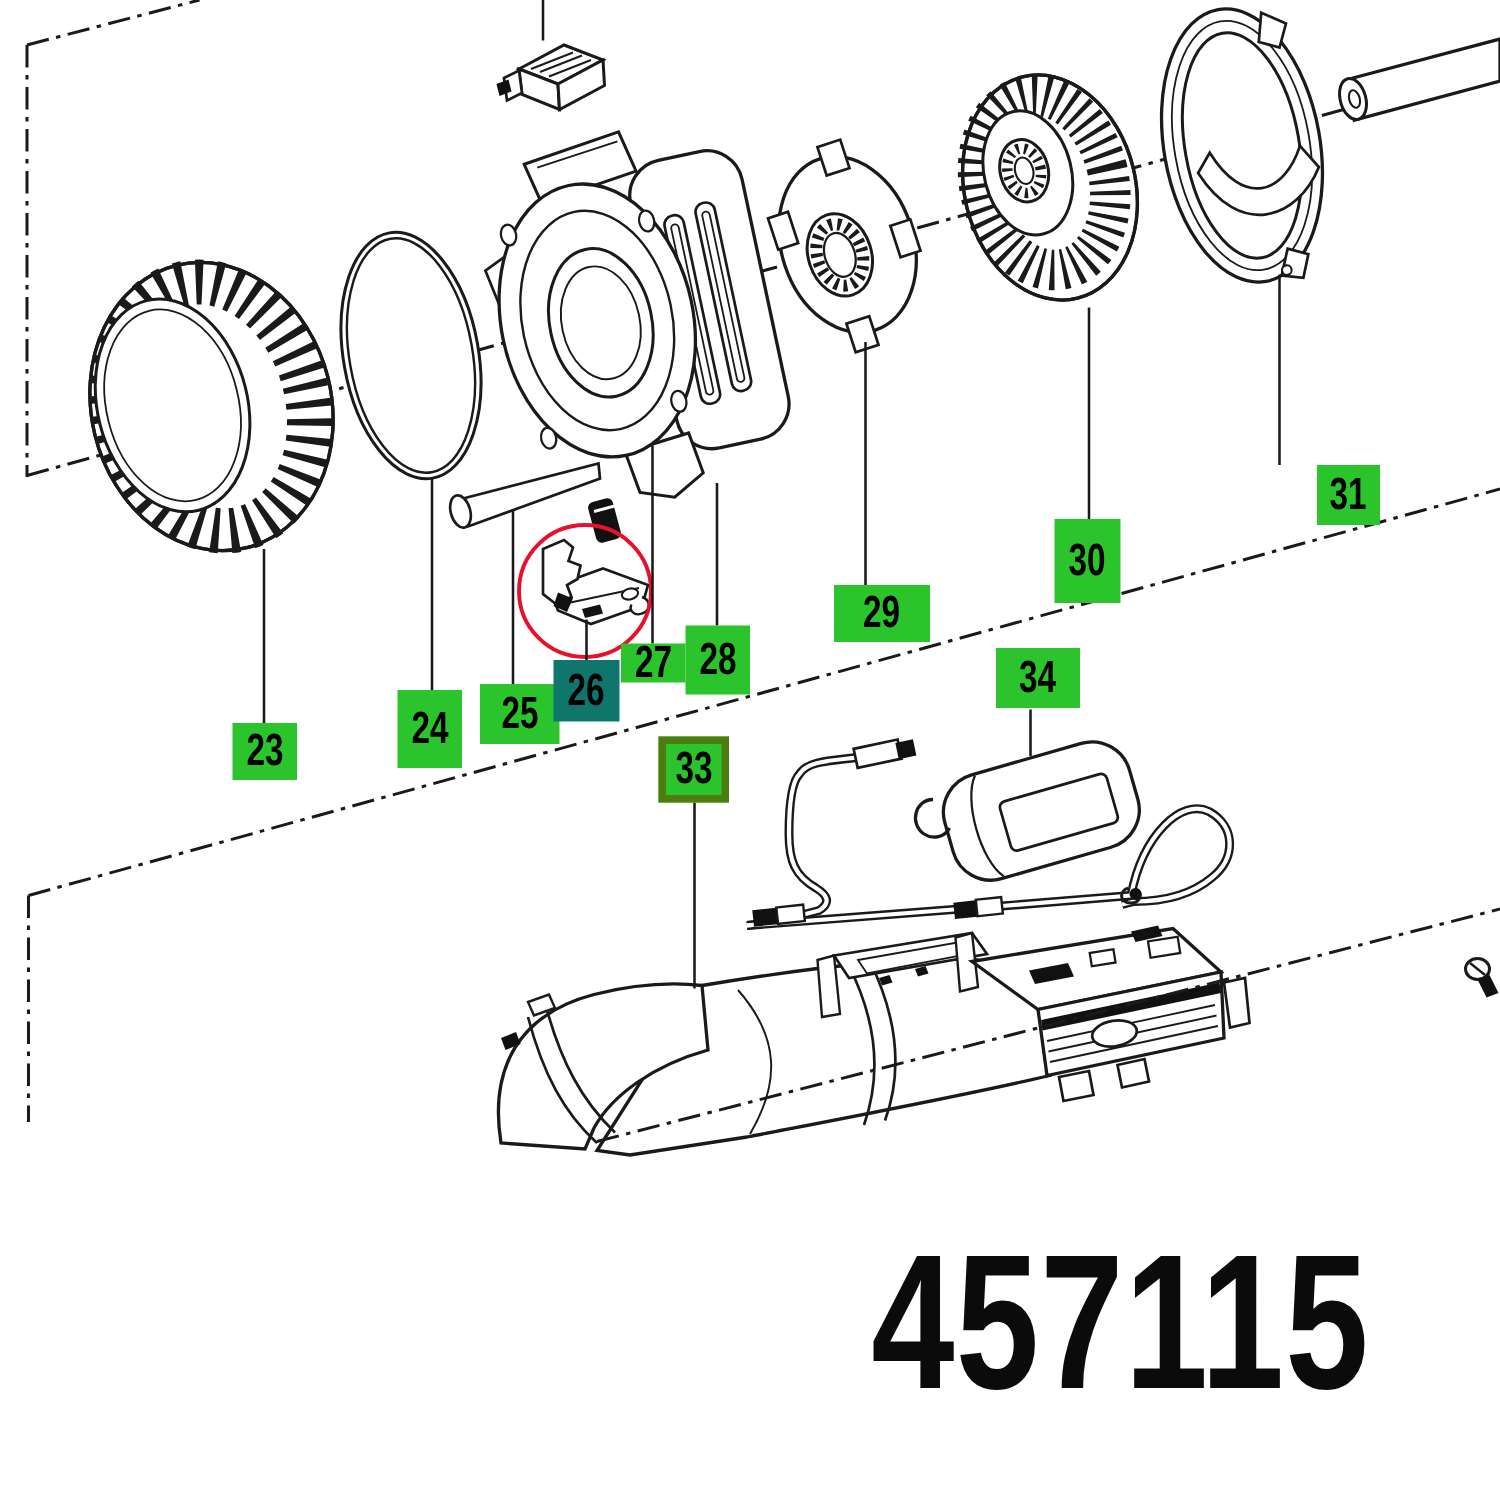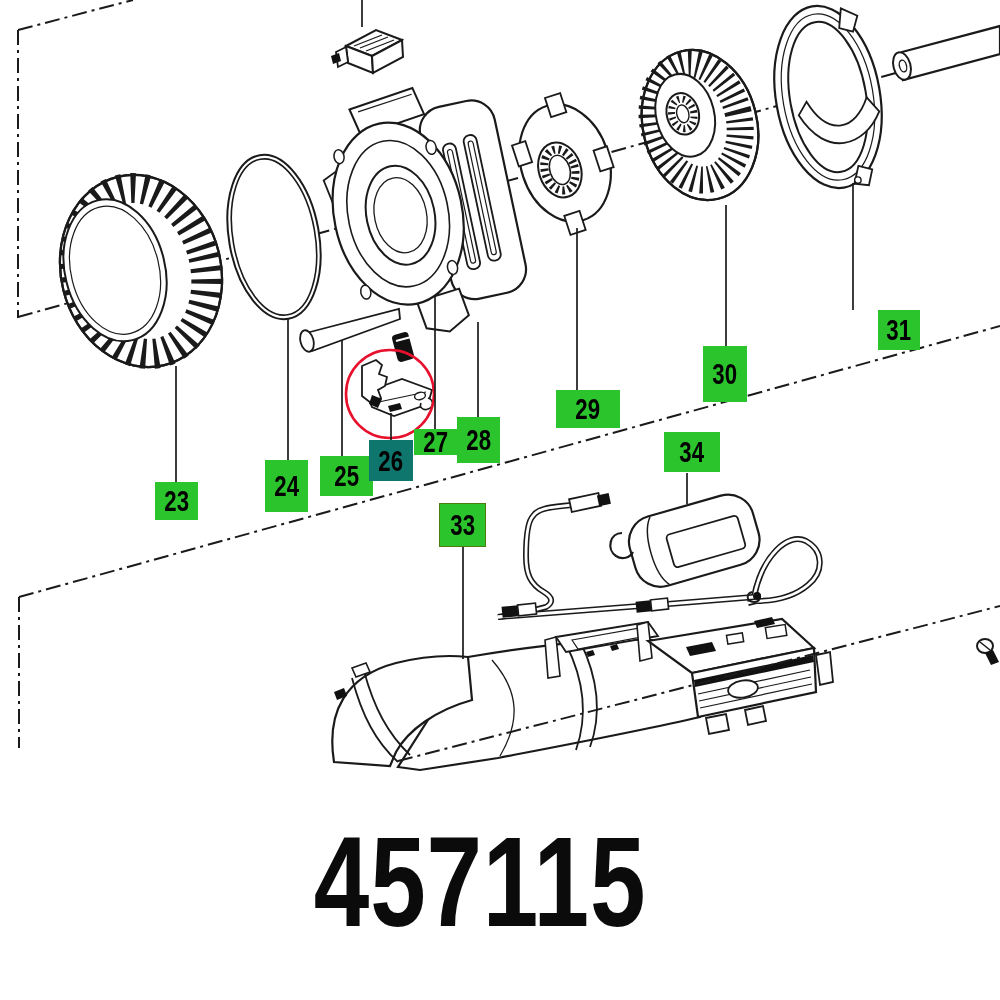--- a/index.html
+++ b/index.html
@@ -3,23 +3,23 @@
 <meta charset="utf-8">
 <style>
   html,body{margin:0;padding:0;background:#fff;}
   .stage{position:relative;width:1000px;height:1000px;background:#fff;overflow:hidden;
          font-family:"Liberation Sans",sans-serif;}
   .stage svg{position:absolute;left:0;top:0;}
   .co{position:absolute;display:flex;align-items:center;justify-content:center;
       font-weight:bold;font-size:30px;color:#000;box-sizing:border-box;}
   .co.green{background:#2cc42c;}
   .co.red{background:#0f766e;}
-  .co.bordered{border:1px solid #4d7c0f;margin-top:12px;}
+  .co.bordered{border:5px solid #4d7c0f;}
   .co span{display:inline-block;transform:scaleX(0.74);white-space:nowrap;}
-  .pn{position:absolute;left:0;top:818px;width:960px;text-align:center;
+  .pn{position:absolute;left:0;top:818px;width:960px;text-align:right;
       font-size:128px;font-weight:bold;color:#0b0b0b;line-height:1;}
   .pn span{display:inline-block;transform:scaleX(0.78);letter-spacing:1px;}
 </style>
 </head>
 <body>
 
 <div class="stage">
 
 <svg width="1000" height="1000" viewBox="0 0 1000 1000">
   <g stroke="#1a1a1a" fill="none" stroke-width="2">

